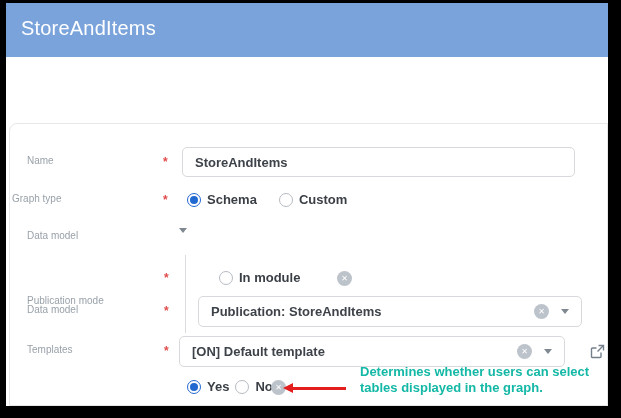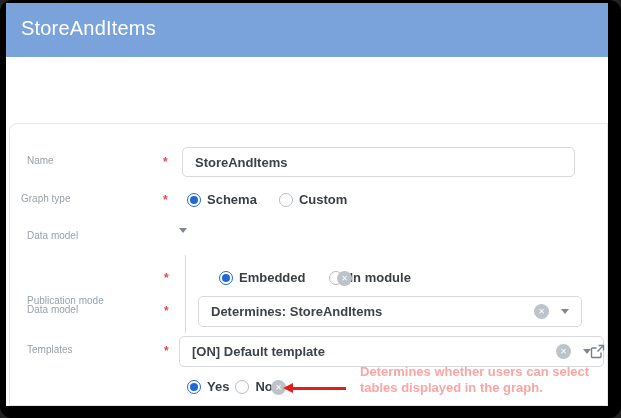--- a/index.html
+++ b/index.html
@@ -1,16 +1,16 @@
 <!DOCTYPE html>
 <html><head>
 <meta charset="utf-8">
 <style>
   html,body{margin:0;padding:0;background:#222;}
-  .frame{position:relative;width:621px;height:418px;background:#000;border-radius:12px;overflow:hidden;
+  .frame{position:relative;width:621px;height:418px;background:#000;border-radius:0;overflow:hidden;
          font-family:"Liberation Sans",sans-serif;}
   .win{position:absolute;left:6px;top:3px;right:13px;bottom:12px;background:#ffffff;}
   .header{position:absolute;left:6px;top:3px;width:602px;height:54px;background:#7aa3db;}
   .header .title{position:absolute;left:15px;top:14px;font-size:20px;color:#ffffff;letter-spacing:.2px;}
   .panel{position:absolute;left:9px;top:123px;right:13px;bottom:12px;background:#fff;
          border:1px solid #e5e7e9;border-radius:8px 0 0 0;}
   .lbl{position:absolute;color:#99a1a9;font-size:10px;white-space:nowrap;}
   .req{position:absolute;color:#e14b4b;font-size:12px;font-weight:bold;}
   .txtinput{position:absolute;height:30px;border:1px solid #d7d9dc;border-radius:5px;background:#fff;
             font-family:"Liberation Sans",sans-serif;font-size:13px;font-weight:bold;color:#3e434a;
@@ -26,21 +26,21 @@
   .radio.on .circle::after{content:"";width:8px;height:8px;border-radius:50%;background:#2268d1;}
   .radio .rlbl{margin-left:6px;font-size:13px;font-weight:bold;color:#3a3f46;}
   .clear{width:15px;height:15px;border-radius:50%;background:#bdc3ca;color:#fff;font-size:8px;
          line-height:15px;text-align:center;cursor:pointer;flex:none;}
   .chev{width:0;height:0;border-left:4px solid transparent;border-right:4px solid transparent;
         border-top:5px solid #7f8790;flex:none;cursor:pointer;}
   .sel-icons{margin-left:auto;display:flex;align-items:center;gap:12px;}
   .vline{position:absolute;left:185px;top:255px;width:1px;height:78px;background:#d9dbde;}
   .collapse-chev{position:absolute;left:179px;top:233px;}
   .extlink{position:absolute;left:590px;top:344px;cursor:pointer;}
-  .ann-text{position:absolute;left:360px;top:364px;color:#fca5a5;font-size:13px;font-weight:bold;
+  .ann-text{position:absolute;left:360px;top:364px;color:#14b8a6;font-size:13px;font-weight:bold;
             line-height:16px;white-space:nowrap;}
   .arrow-line{position:absolute;left:293px;top:387px;width:53px;height:3px;background:#e31e1e;}
   .arrow-head{position:absolute;left:283px;top:383px;width:0;height:0;
               border-top:5px solid transparent;border-bottom:5px solid transparent;
               border-right:10px solid #e31e1e;}
 </style>
 </head>
 <body>
 
 <div class="frame">
@@ -49,21 +49,21 @@
   <div class="header">
     <div class="title">StoreAndItems</div>
   </div>
 
   <div class="panel"></div>
 
   <div class="lbl" style="left:27px;top:155px;">Name</div>
   <div class="req" style="left:163px;top:155px;">*</div>
   <input class="txtinput" style="left: 182px; top: 147px; width: 393px;" value="StoreAndItems">
 
-  <div class="lbl" style="left:21px;top:193px;">Graph type</div>
+  <div class="lbl" style="left:12px;top:193px;">Graph type</div>
   <div class="req" style="left:163px;top:193px;">*</div>
   <div class="radiogroup" style="left:187px;top:192px;gap:22px;">
     <span class="radio on">
       <span class="circle"></span>
       <span class="rlbl">Schema</span>
     </span>
     <span class="radio">
       <span class="circle"></span>
       <span class="rlbl">Custom</span>
     </span>
@@ -71,44 +71,40 @@
 
   <div class="lbl" style="left:27px;top:230px;">Data model</div>
   <div class="collapse-chev">
     <span class="chev"></span>
   </div>
   <div class="vline"></div>
 
   <div class="lbl" style="left:27px;top:271px;margin-top:24px;">Publication mode</div>
   <div class="req" style="left:164px;top:271px;">*</div>
   <div class="radiogroup" style="left:219px;top:270px;gap:24px;">
-    <span class="radio on">
-      <span class="circle"></span>
-      <span class="rlbl">Embedded</span>
-    </span>
     <span class="radio">
       <span class="circle"></span>
       <span class="rlbl">In module</span>
     </span>
   </div>
   <span class="clear" style="position:absolute;left:337px;top:271px;">✕</span>
 
   <div class="lbl" style="left:27px;top:304px;">Data model</div>
   <div class="req" style="left:164px;top:304px;">*</div>
   <div class="selectbox" style="left:198px;top:296px;width:384px;">
-    <span class="val">Determines: StoreAndItems</span>
+    <span class="val">Publication: StoreAndItems</span>
     <span class="sel-icons">
       <span class="clear">✕</span>
       <span class="chev"></span>
     </span>
   </div>
 
   <div class="lbl" style="left:27px;top:344px;">Templates</div>
   <div class="req" style="left:164px;top:344px;">*</div>
-  <div class="selectbox" style="left:179px;top:336px;width:425px;">
+  <div class="selectbox" style="left:179px;top:336px;width:386px;">
     <span class="val">[ON] Default template</span>
     <span class="sel-icons">
       <span class="clear">✕</span>
       <span class="chev"></span>
     </span>
   </div>
   <span class="extlink">
     <svg width="15" height="15" viewBox="0 0 15 15" fill="none">
       <path d="M11 8.5V12.5C11 13.05 10.55 13.5 10 13.5H2.5C1.95 13.5 1.5 13.05 1.5 12.5V5C1.5 4.45 1.95 4 2.5 4H6.5" stroke="#75808c" stroke-width="1.4"></path>
       <path d="M8.5 1.5H13.5V6.5" stroke="#75808c" stroke-width="1.4"></path>

